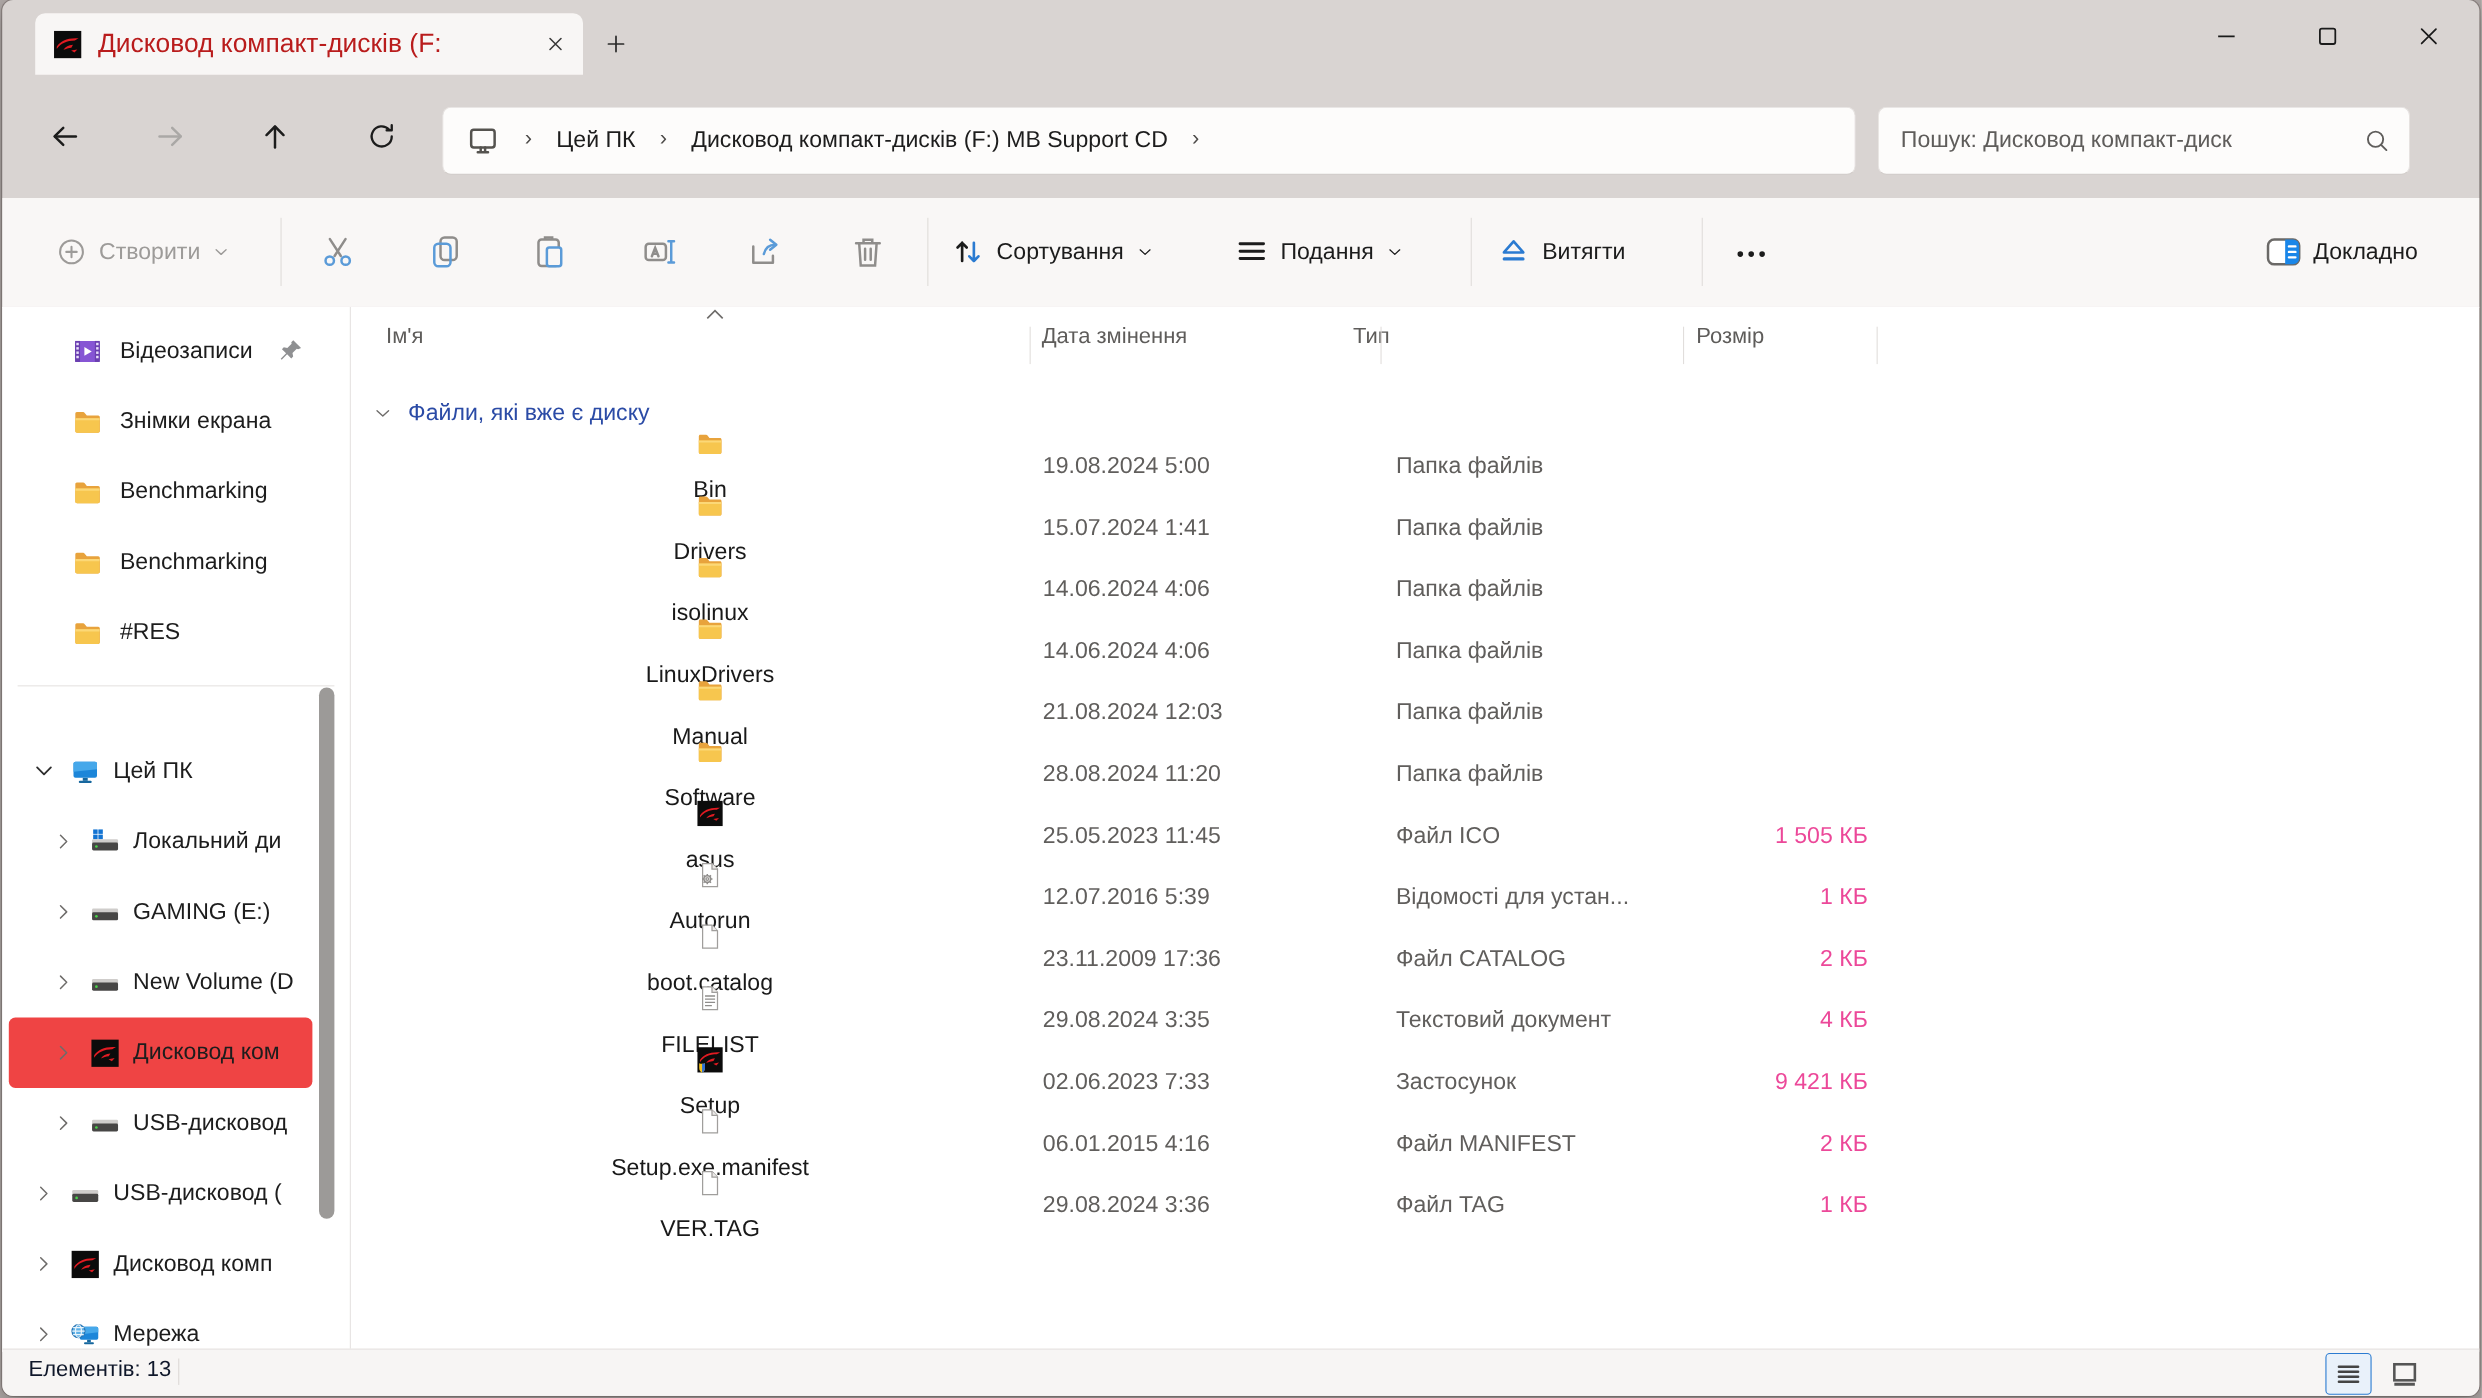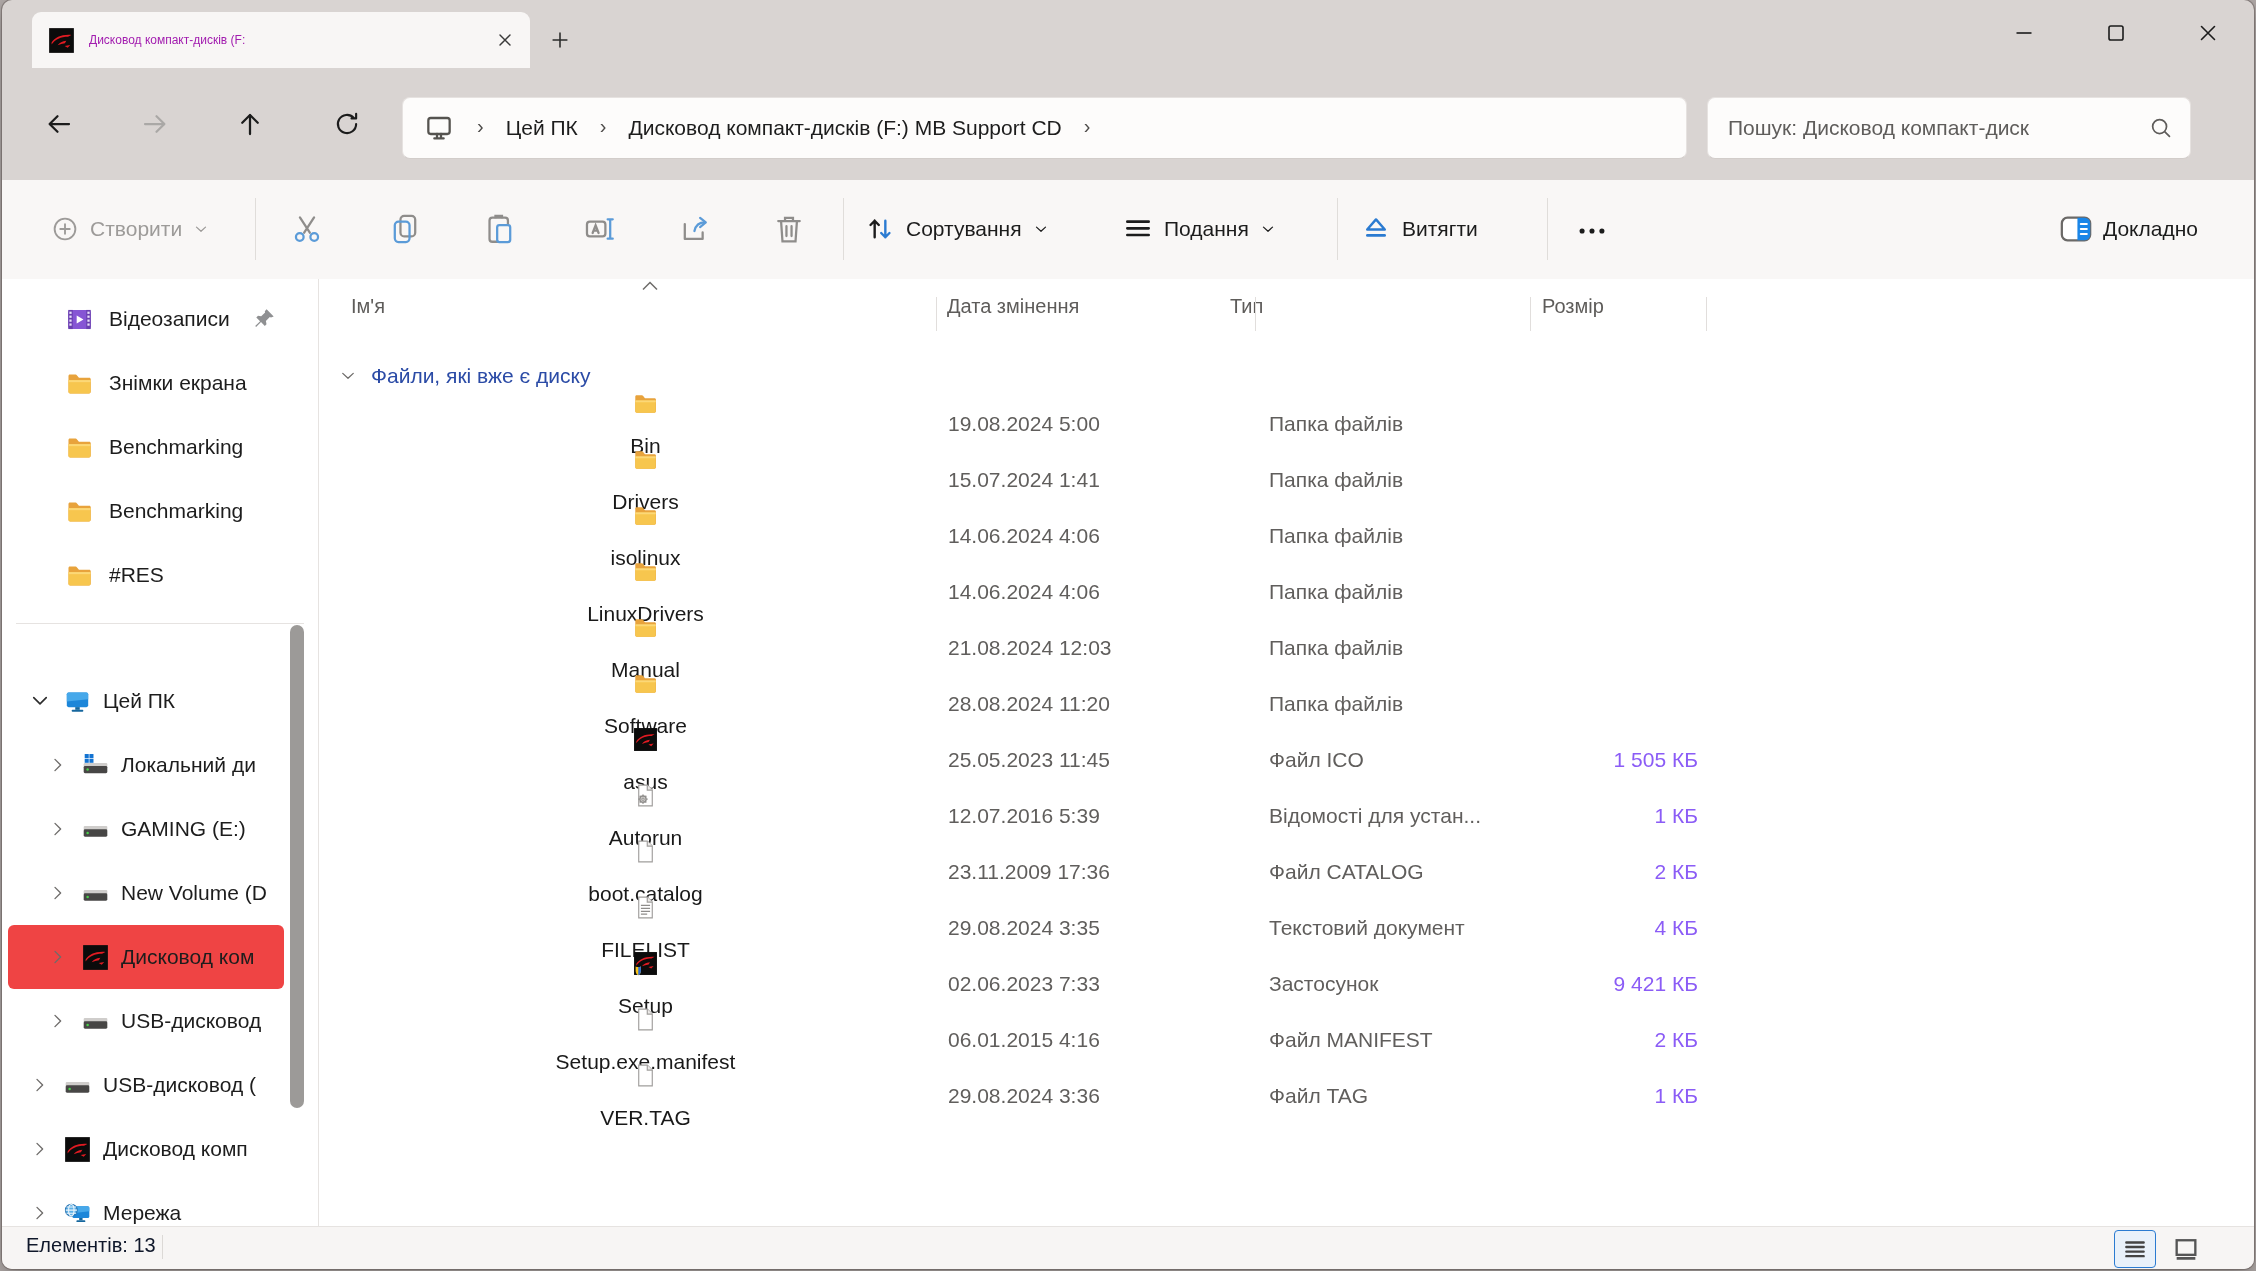--- a/index.html
+++ b/index.html
@@ -4,21 +4,21 @@
 <style>
   html,body{margin:0;padding:0;width:2256px;height:1271px;background:#b3acaa;overflow:hidden;
     font-family:"Liberation Sans","DejaVu Sans",sans-serif;-webkit-font-smoothing:antialiased;}
   .window{position:absolute;left:2px;top:0;width:2252px;height:1269px;border-radius:10px;
     background:#d9d4d2;overflow:hidden;box-shadow:0 0 0 1px rgba(90,80,78,.45),0 6px 22px rgba(0,0,0,.35);}
   
   .titlebar{position:absolute;left:0;top:0;right:0;height:68px;}
   .tab{position:absolute;left:30px;top:12px;width:472px;height:56px;background:#f8f6f5;
     border-radius:9px 9px 0 0;display:flex;align-items:center;padding:0 10px 0 16px;gap:14px;}
   .tab-favicon{width:27px;height:27px;flex:0 0 auto;}
-  .tab-title{flex:1;font-size:12px;color:#a21caf;white-space:nowrap;overflow:hidden;}
+  .tab-title{flex:1;font-size:24px;color:#b91c1c;white-space:nowrap;overflow:hidden;}
   .tab-close{width:30px;height:30px;display:flex;align-items:center;justify-content:center;border-radius:5px;}
   .newtab{position:absolute;left:538px;top:20px;width:40px;height:40px;display:flex;align-items:center;justify-content:center;border-radius:6px;}
   .win-controls{position:absolute;right:0;top:0;height:66px;display:flex;}
   .win-btn{width:92px;height:66px;display:flex;align-items:center;justify-content:center;}
   
   .navrow{position:absolute;left:0;top:68px;right:0;height:112px;}
   .nav-btn{position:absolute;top:34px;width:44px;height:44px;display:flex;align-items:center;justify-content:center;border-radius:6px;}
   .addressbar{position:absolute;left:400px;top:29px;width:1285px;height:62px;background:#fdfcfb;
     border:1px solid #e6e2e0;border-bottom-color:#d2cdca;border-radius:8px;display:flex;align-items:center;
     padding:0 16px 0 20px;gap:4px;box-sizing:border-box;}
@@ -59,21 +59,21 @@
   .caret-up{position:absolute;left:322px;top:1px;}
   .col-h{position:absolute;top:16px;font-size:20px;color:#5e5c5a;white-space:nowrap;}
   .col-sep{position:absolute;top:18px;width:1px;height:34px;background:#e1dedc;}
   .group-row{position:absolute;left:0;top:78px;height:38px;display:flex;align-items:center;gap:14px;padding-left:20px;font-size:21px;}
   .rows{position:absolute;left:0;top:117px;right:0;}
   .file-row{height:56px;display:grid;grid-template-columns:617px 319px 275px 176px;align-items:center;font-size:21px;}
   .c-name{display:flex;align-items:center;gap:18px;padding-left:36px;color:#191919;overflow:hidden;white-space:nowrap;flex-direction:column;}
   .f-ico{width:25px;height:25px;flex:0 0 auto;}
   .c-date{color:#605e5c;padding-left:12px;white-space:nowrap;}
   .c-type{color:#605e5c;padding-left:14px;white-space:nowrap;overflow:hidden;}
-  .c-size{color:#8b5cf6;text-align:right;padding-right:8px;white-space:nowrap;}
+  .c-size{color:#ec4899;text-align:right;padding-right:8px;white-space:nowrap;}
   
   .statusbar{position:absolute;left:0;bottom:0;right:0;height:42px;background:#f7f5f4;border-top:1px solid #e6e3e1;}
   .status-text{position:absolute;left:24px;top:7px;font-size:20px;color:#0f172a;}
   .status-sep{position:absolute;left:160px;top:8px;width:1px;height:24px;background:#dcd9d6;}
   .view-toggles{position:absolute;right:48px;top:3px;display:flex;gap:10px;align-items:center;}
   .vt{width:40px;height:36px;display:flex;align-items:center;justify-content:center;border-radius:4px;}
   .vt.active{background:#e9f1fa;border:1px solid #2b7bd1;}
   svg{display:block;}
 </style>
 </head>

